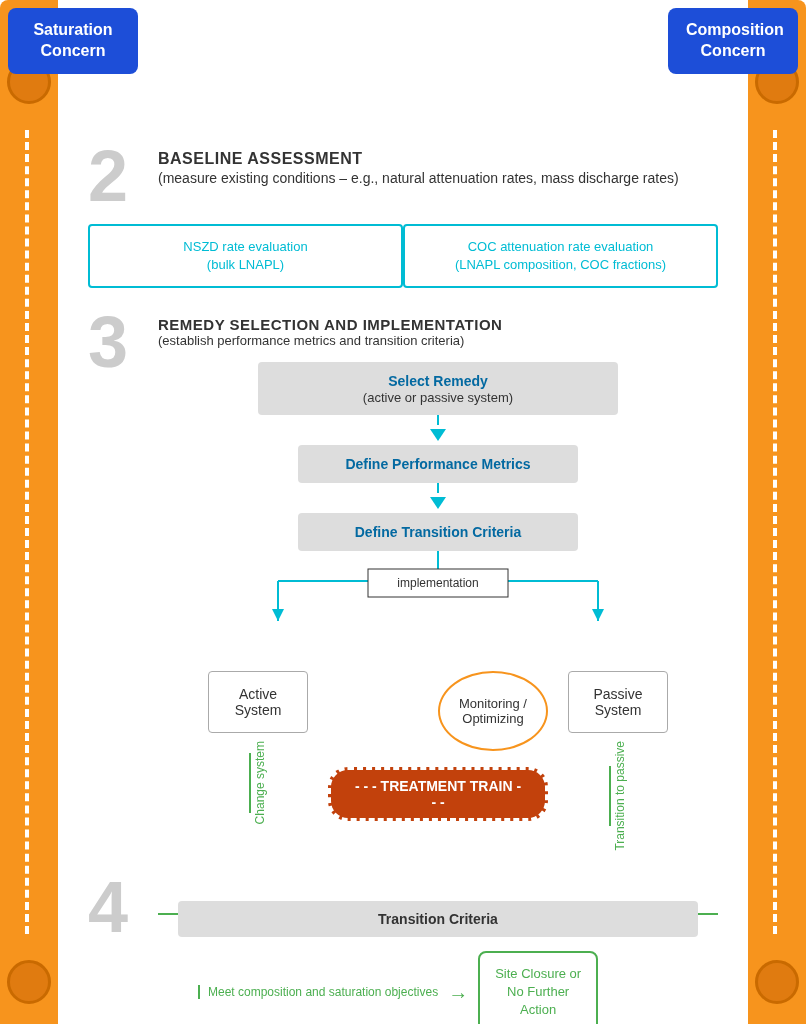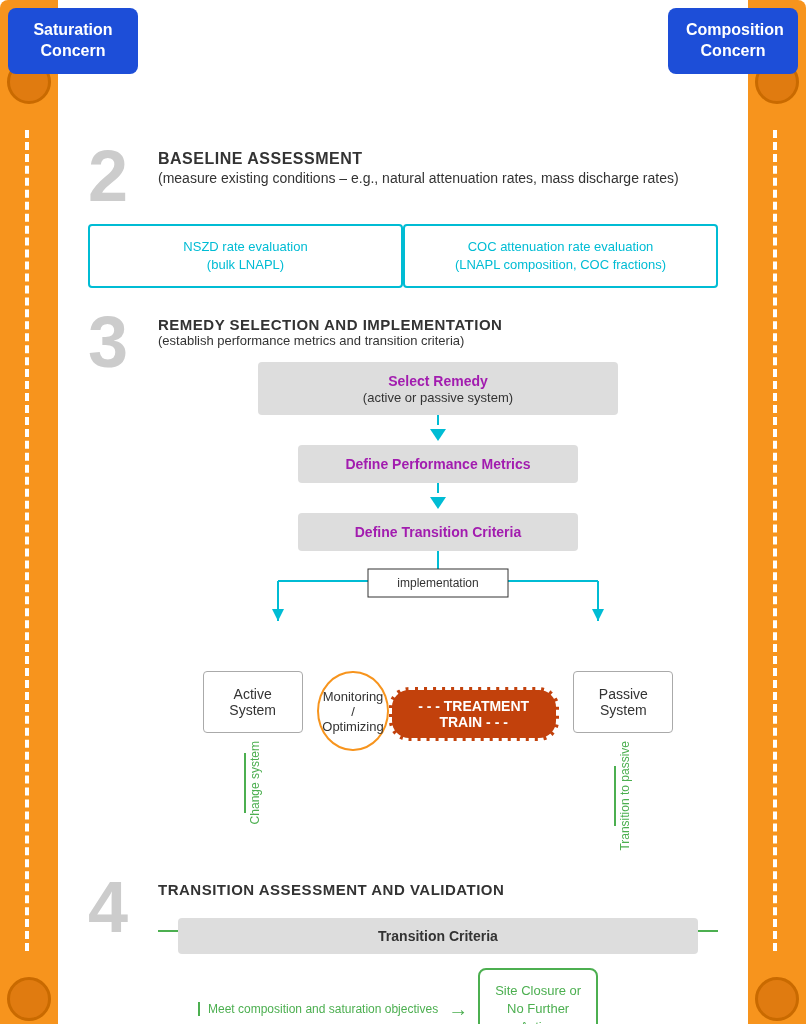--- a/index.html
+++ b/index.html
@@ -143,21 +143,21 @@
     .gray-box {
       background: #ddd;
       border-radius: 4px;
       padding: 10px 20px;
       text-align: center;
       width: 100%;
       max-width: 340px;
     }
     .gray-box strong {
       font-size: 14px;
-      color: #a21caf;
+      color: #0369a1;
     }
     .gray-box span {
       font-size: 13px;
       color: #333;
       display: block;
     }
 
     .arrow-down-cyan {
       width: 0;
       height: 0;
@@ -337,21 +337,21 @@
             <div style="width:120px; display:flex; flex-direction:column; align-items:center;justify-content:center;">
               <div class="system-box">
                 <span>Active<br>System</span>
               </div>
               <div style="display:flex; align-items:center; margin-top:8px;">
                 <div style="width:2px; height:60px; background:#4caf50;"></div>
                 <span class="rotated-text" style="margin-left:2px;">Change system</span>
               </div>
             </div>
 
-            <div style="flex:1; display:flex; flex-direction:row; align-items:flex-start; padding:0 10px;">
+            <div style="flex:1; display:flex; flex-direction:column; align-items:flex-end; padding:0 10px;">
               <div class="monitor-circle">
                 <span>Monitoring /<br>Optimizing</span>
 
               </div>
               <div class="treatment-train" style="margin-top:16px;">- - - TREATMENT TRAIN - - -</div>
             </div>
 
             <div style="width:120px; display:flex; flex-direction:column; align-items:center;">
               <div class="system-box">
                 <span>Passive<br>System</span>
@@ -364,21 +364,20 @@
 
           </div>
 
         </div>
       </div>
     </div>
 
     <div style="display:flex; align-items:flex-start; gap:10px; margin-top:30px;">
       <div class="step-number">4</div>
       <div style="flex:1;">
-        <h3 style="font-size:15px; font-weight:bold; color:#333; text-transform:uppercase; letter-spacing:0.5px;">TRANSITION ASSESSMENT AND VALIDATION</h3>
 
         <div style="display:flex; align-items:center; margin-top:10px;">
 
           <div style="flex:0 0 2px; height:2px; background:#4caf50; min-width:20px;"></div>
           <div class="transition-criteria-box" style="flex:1;">Transition Criteria</div>
 
           <div style="flex:0 0 2px; height:2px; background:#4caf50; min-width:20px;"></div>
         </div>
 
         <div style="display:flex; align-items:center; margin-top:14px; padding-left:40px;">

